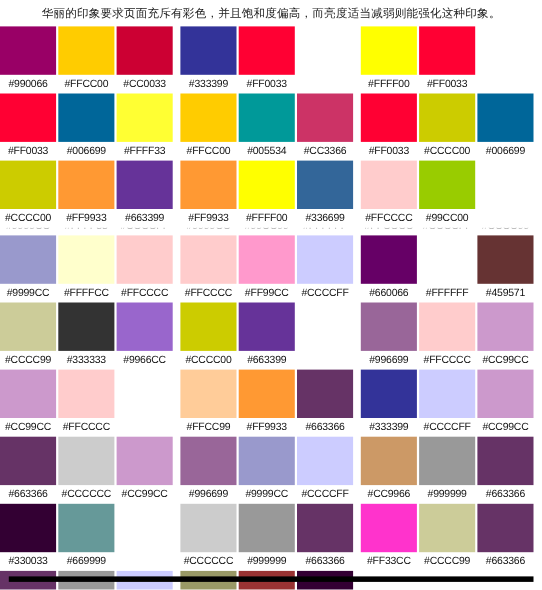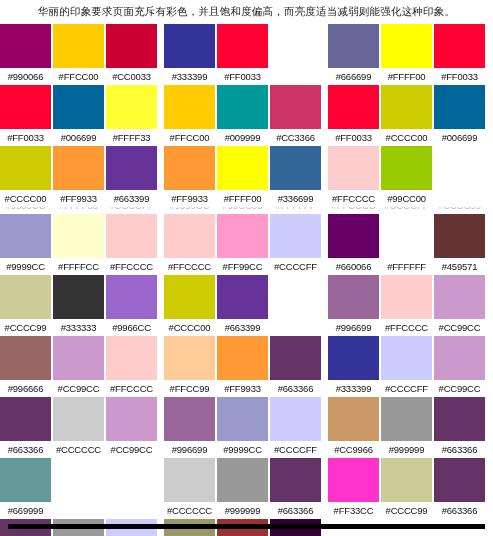--- a/index.html
+++ b/index.html
@@ -110,24 +110,20 @@
           </div>
           <div class="cell">
             <div class="sw" style="background: rgb(255, 0, 51);"></div>
             <div class="lbl">#FF0033</div>
           </div>
         </div>
       </div>
       <div class="group">
         <div class="grow">
           <div class="cell">
-            <div class="sw" style="background: rgb(102, 102, 153);"></div>
-            <div class="lbl">#666699</div>
-          </div>
-          <div class="cell">
             <div class="sw" style="background: rgb(255, 255, 0);"></div>
             <div class="lbl">#FFFF00</div>
           </div>
           <div class="cell">
             <div class="sw" style="background: rgb(255, 0, 51);"></div>
             <div class="lbl">#FF0033</div>
           </div>
         </div>
       </div>
     </div>
@@ -149,21 +145,21 @@
         </div>
       </div>
       <div class="group">
         <div class="grow">
           <div class="cell">
             <div class="sw" style="background: rgb(255, 204, 0);"></div>
             <div class="lbl">#FFCC00</div>
           </div>
           <div class="cell">
             <div class="sw" style="background: rgb(0, 153, 153);"></div>
-            <div class="lbl">#009999</div>
+            <div class="lbl">#005534</div>
           </div>
           <div class="cell">
             <div class="sw" style="background: rgb(204, 51, 102);"></div>
             <div class="lbl">#CC3366</div>
           </div>
         </div>
       </div>
       <div class="group">
         <div class="grow">
           <div class="cell">
@@ -365,24 +361,20 @@
             <div class="sw" style="background: rgb(204, 153, 204);"></div>
             <div class="lbl">#CC99CC</div>
           </div>
         </div>
       </div>
     </div>
     <div class="section">
       <div class="group">
         <div class="grow">
           <div class="cell">
-            <div class="sw" style="background: rgb(153, 102, 102);"></div>
-            <div class="lbl">#996666</div>
-          </div>
-          <div class="cell">
             <div class="sw" style="background: rgb(204, 153, 204);"></div>
             <div class="lbl">#CC99CC</div>
           </div>
           <div class="cell">
             <div class="sw" style="background: rgb(255, 204, 204);"></div>
             <div class="lbl">#FFCCCC</div>
           </div>
         </div>
       </div>
       <div class="group">
@@ -464,20 +456,24 @@
           <div class="cell">
             <div class="sw" style="background: rgb(102, 51, 102);"></div>
             <div class="lbl">#663366</div>
           </div>
         </div>
       </div>
     </div>
     <div class="section">
       <div class="group">
         <div class="grow">
+          <div class="cell">
+            <div class="sw" style="background: rgb(51, 0, 51);"></div>
+            <div class="lbl">#330033</div>
+          </div>
           <div class="cell">
             <div class="sw" style="background: rgb(102, 153, 153);"></div>
             <div class="lbl">#669999</div>
           </div>
         </div>
       </div>
       <div class="group">
         <div class="grow">
           <div class="cell">
             <div class="sw" style="background: rgb(204, 204, 204);"></div>

